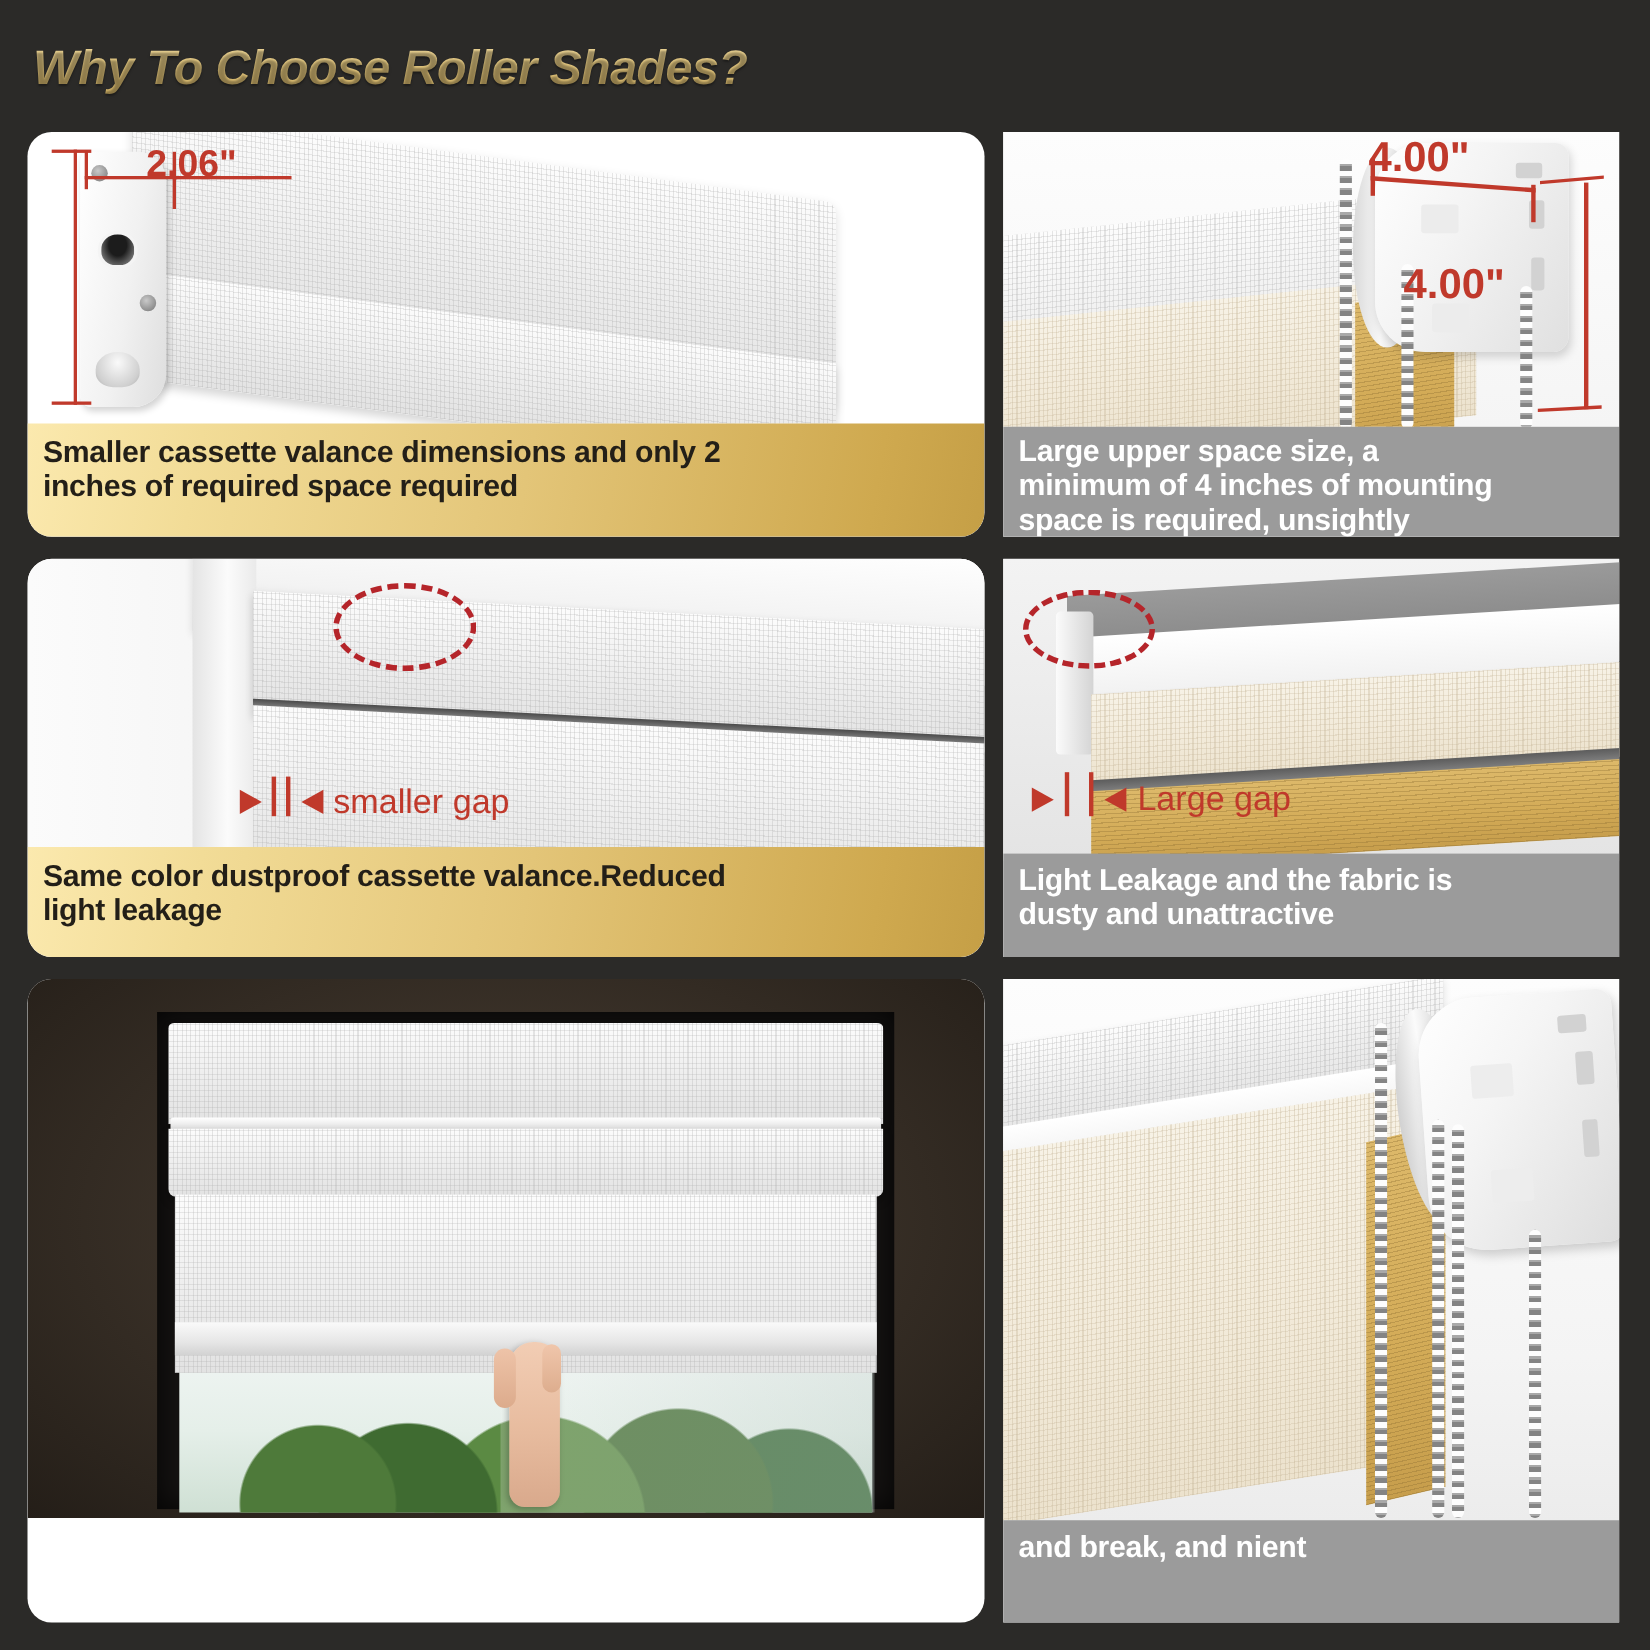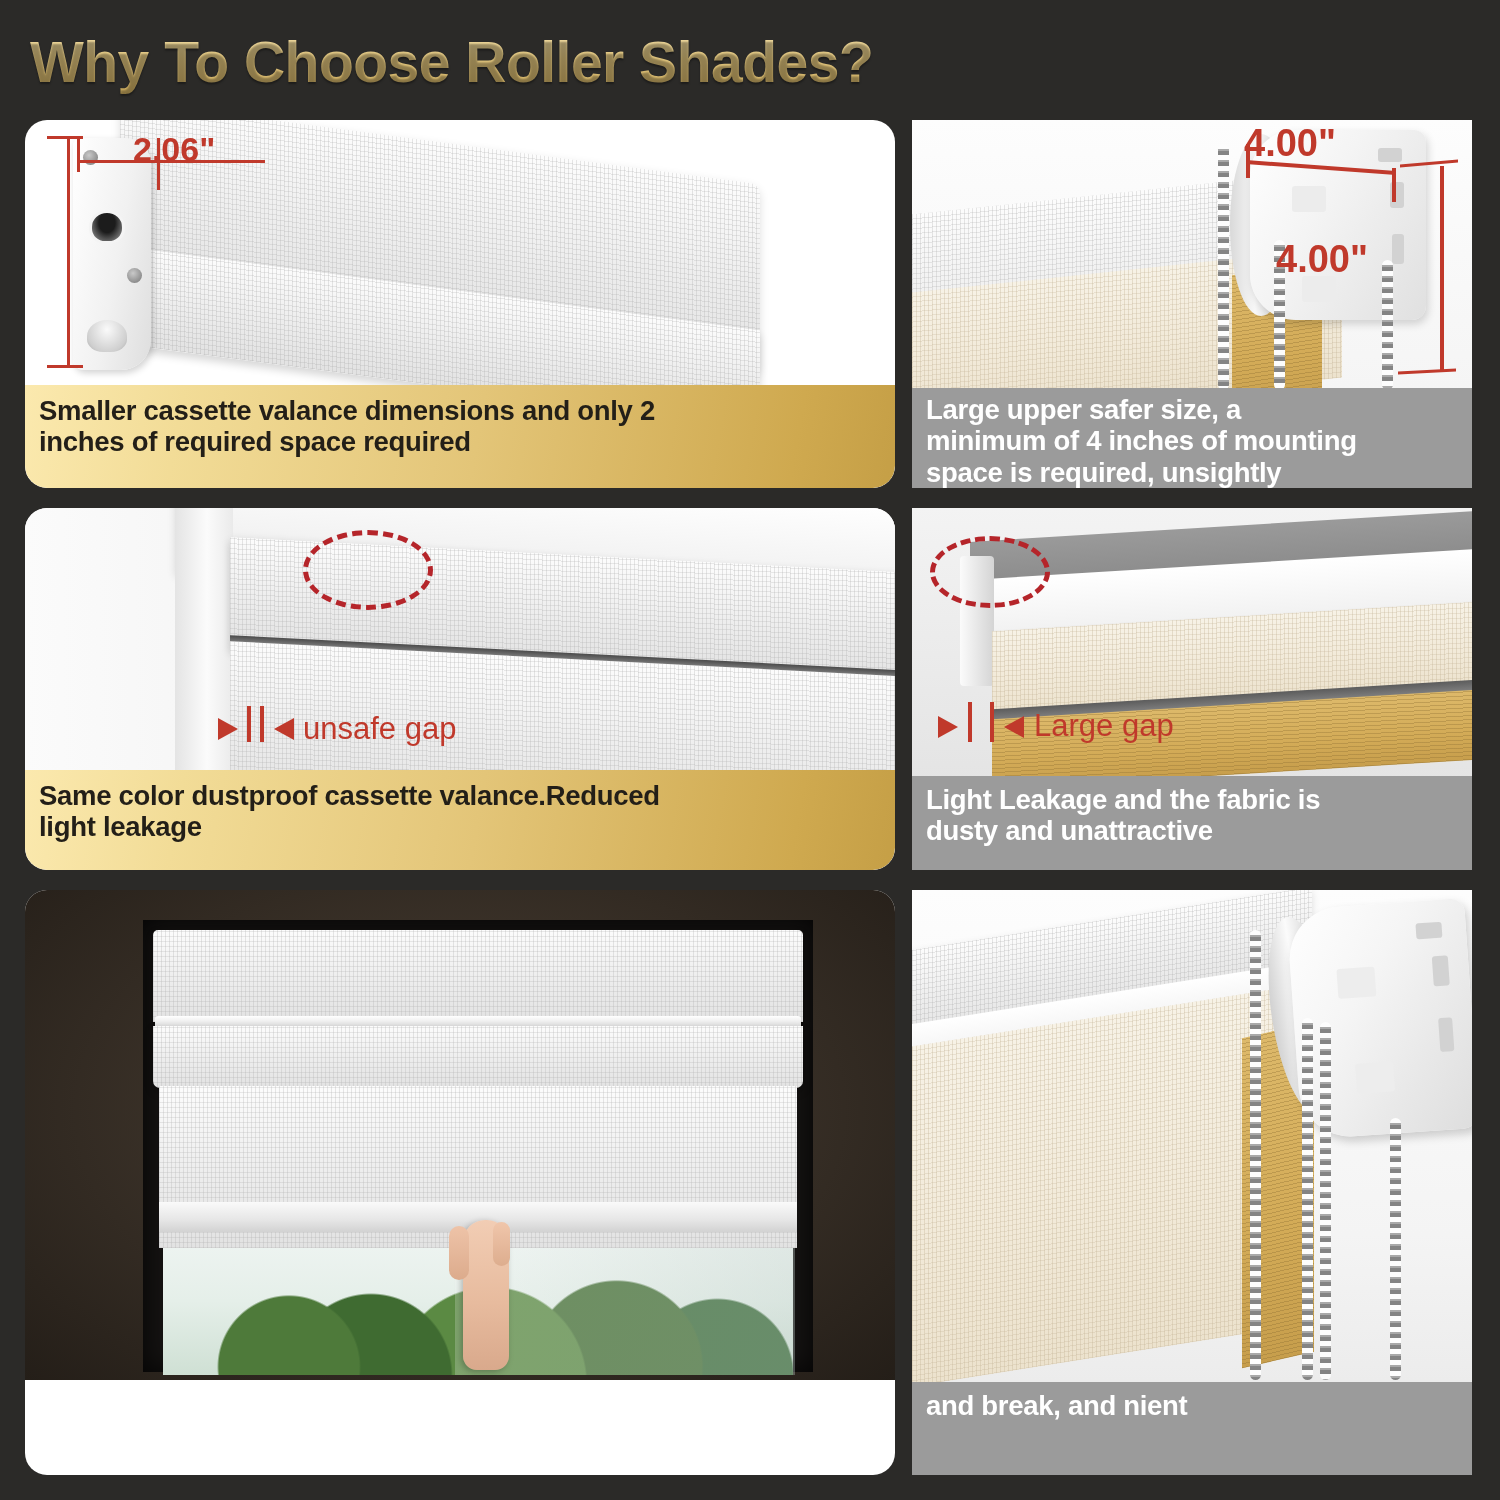--- a/index.html
+++ b/index.html
@@ -13,31 +13,32 @@
     position: relative;
   }
 
   
   .title {
     position: absolute;
     left: 30px;
     top: 22px;
     width: 1100px;
     height: 80px;
-    font-size: 57px;
+    font-size: 44px;
     font-weight: bold;
     letter-spacing: -0.5px;
     color: #e8cf94;
     background: linear-gradient(180deg, #f5e4b4 0%, #e3c77f 45%, #c9a757 100%);
     -webkit-background-clip: text;
     background-clip: text;
     -webkit-text-fill-color: transparent;
     text-shadow: 0 2px 2px rgba(0,0,0,0.35);
     line-height: 80px;
     white-space: nowrap;
+    font-style: italic;
   }
 
   
   .grid { position: absolute; left: 0; top: 0; width: 1500px; height: 1500px; }
 
   .panel { position: absolute; overflow: hidden; background: #ffffff; }
   .panel.good { border-radius: 22px; }
   .panel.bad  { border-radius: 0; }
 
   
@@ -383,21 +384,21 @@
       <div class="dim-line" style="left:334px; top:40px; width:150px; height:4px; transform:skewY(4.2deg); transform-origin:left;"></div>
       <div class="dim-label" style="left:332px; top:2px; font-size:38px;">4.00"</div>
 
       <div class="dim-line" style="left:528px; top:46px; width:4px; height:206px;"></div>
       <div class="dim-line" style="left:488px; top:42px; width:58px; height:3px; transform:skewY(-5deg);"></div>
       <div class="dim-line" style="left:486px; top:250px; width:58px; height:3px; transform:skewY(-3deg);"></div>
       <div class="dim-label" style="left:364px; top:118px; font-size:38px;">4.00"</div>
     </div>
     <div class="caption bad" style="height:100px; padding-top:6px;">
       <div>
-        <span>Large upper safer size, a</span>
+        <span>Large upper space size, a</span>
         <span>minimum of 4 inches of mounting</span>
         <span>space is required, unsightly</span>
       </div>
     </div>
   </div>
 
   <div class="panel good" style="left:25px; top:508px; width:870px; height:362px;">
     <div class="photo" style="height:262px;">
       <div id="p3-wall"></div>
       <div id="p3-frame"></div>
@@ -405,21 +406,21 @@
       <div id="p3-valance" class="fab-white"></div>
       <div id="p3-gapline"></div>
       <div id="p3-shade" class="fab-white"></div>
 
       <div class="dashed-ellipse" style="left:278px; top:22px; width:130px; height:80px;"></div>
 
       <div class="arrow-right" style="left:193px; top:210px;"></div>
       <div class="dim-line" style="left:222px; top:198px; width:4px; height:36px;"></div>
       <div class="dim-line" style="left:235px; top:198px; width:4px; height:36px;"></div>
       <div class="arrow-left" style="left:249px; top:210px;"></div>
-      <div class="gap-text" style="left:278px; top:203px;">unsafe gap</div>
+      <div class="gap-text" style="left:278px; top:203px;">smaller gap</div>
     </div>
     <div class="caption good" style="height:100px;">
       <div>
         <span>Same color dustproof cassette valance.Reduced</span>
         <span>light leakage</span>
       </div>
     </div>
   </div>
 
   <div class="panel bad" style="left:912px; top:508px; width:560px; height:362px;">

